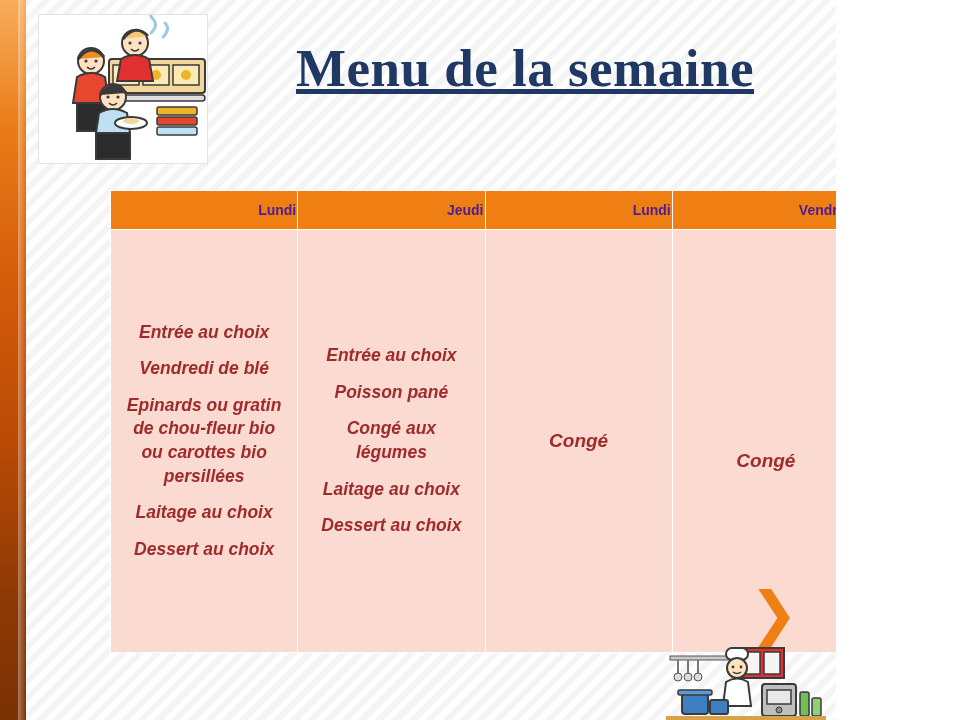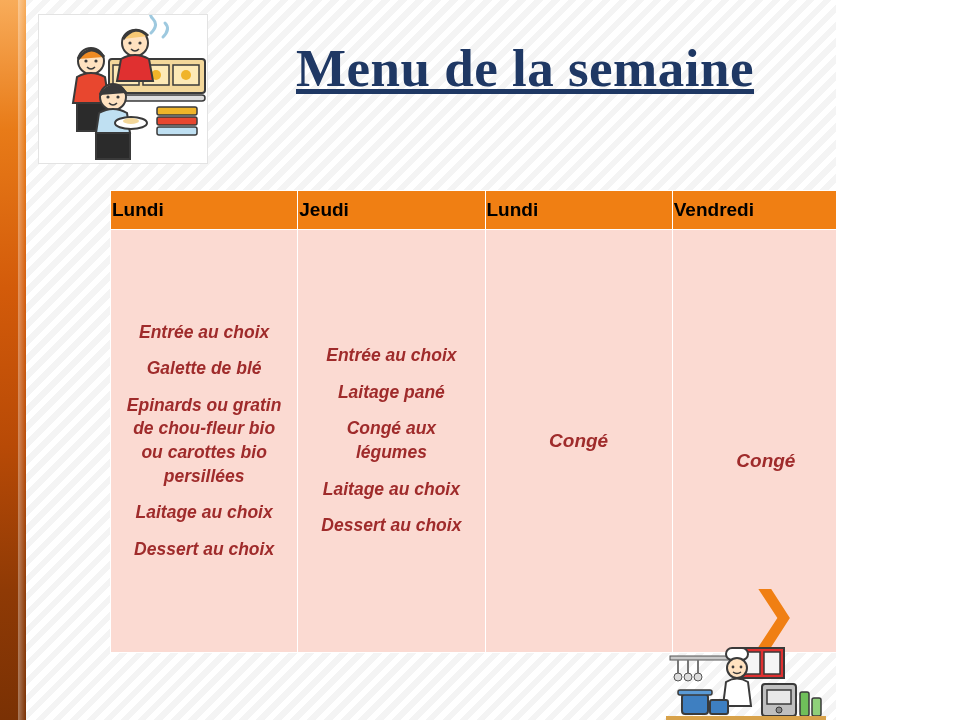--- a/index.html
+++ b/index.html
@@ -91,27 +91,27 @@
   .menu-table {
     position: absolute;
     left: 110px;
     top: 190px;
     width: 750px;
     border-collapse: collapse;
     table-layout: fixed;
   }
   .menu-table th {
     background: #F07F13;
-    color: #000000;
-    font-family: "Liberation Sans", sans-serif;
-    font-weight: bold;
-    font-size: 19px;
+    color: #4c1d95;
+    font-family: "Liberation Sans", sans-serif;
+    font-weight: bold;
+    font-size: 14px;
     height: 36px;
     border: 1px solid #ffffff;
-    text-align: left;
+    text-align: right;
     vertical-align: middle;
   }
   .menu-table td {
     background: #FBDAD2;
     border: 1px solid #ffffff;
     height: 410px;
     vertical-align: middle;
     text-align: center;
     padding: 6px 2px;
   }
@@ -219,30 +219,30 @@
         <th>Jeudi</th>
         <th>Lundi</th>
         <th>Vendredi</th>
       </tr>
     </thead>
     <tbody>
       <tr>
         <td class="col-lundi">
           <div class="cell-lines">
             <div class="line">Entrée au choix</div>
-            <div class="line">Galette de blé</div>
+            <div class="line">Vendredi de blé</div>
             <div class="line">Epinards ou gratin de chou-fleur bio ou carottes bio persillées</div>
             <div class="line">Laitage au choix</div>
             <div class="line">Dessert au choix</div>
           </div>
         </td>
         <td class="col-mardi">
           <div class="cell-lines">
             <div class="line">Entrée au choix</div>
-            <div class="line">Laitage pané</div>
+            <div class="line">Poisson pané</div>
             <div class="line">Congé aux légumes</div>
             <div class="line">Laitage au choix</div>
             <div class="line">Dessert au choix</div>
           </div>
         </td>
         <td class="col-jeudi">
           <div class="cell-lines">
             <div class="line">Congé</div>
           </div>
         </td>

